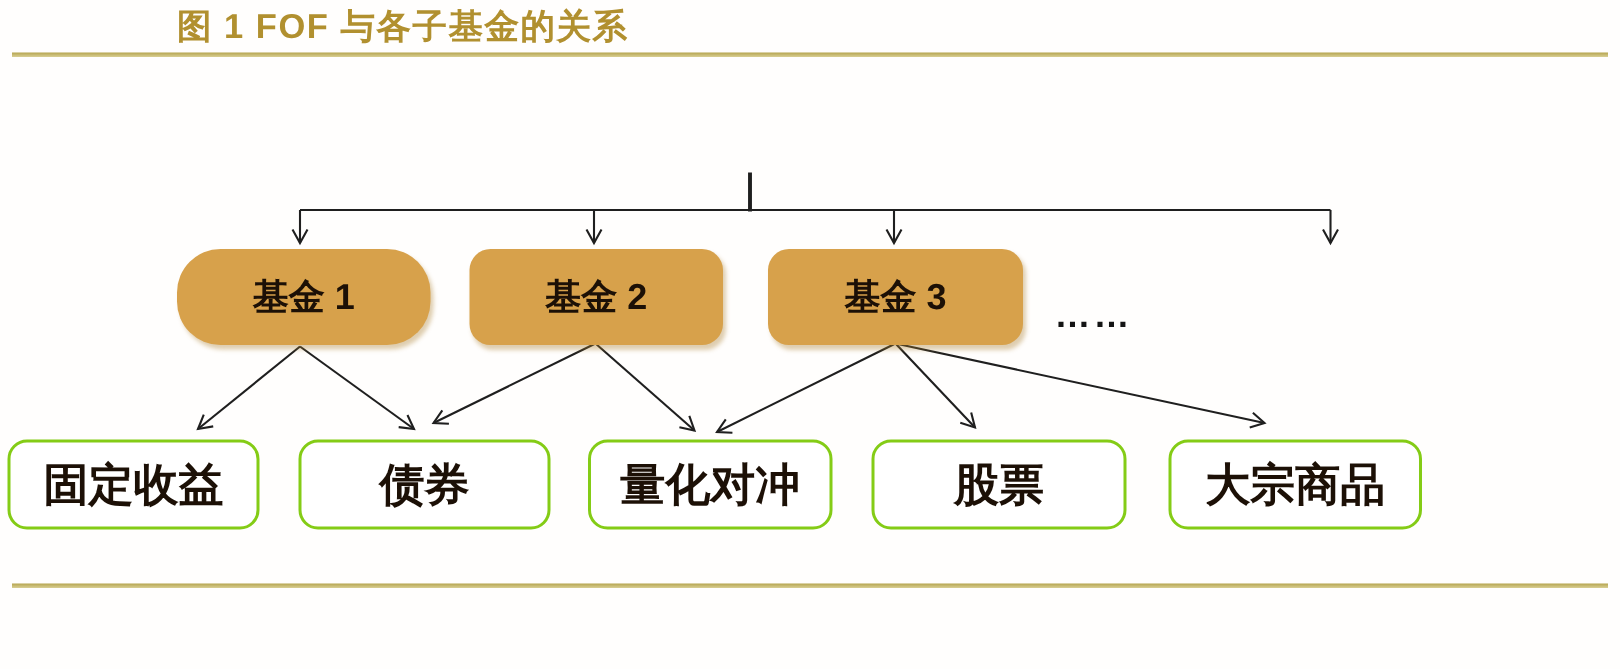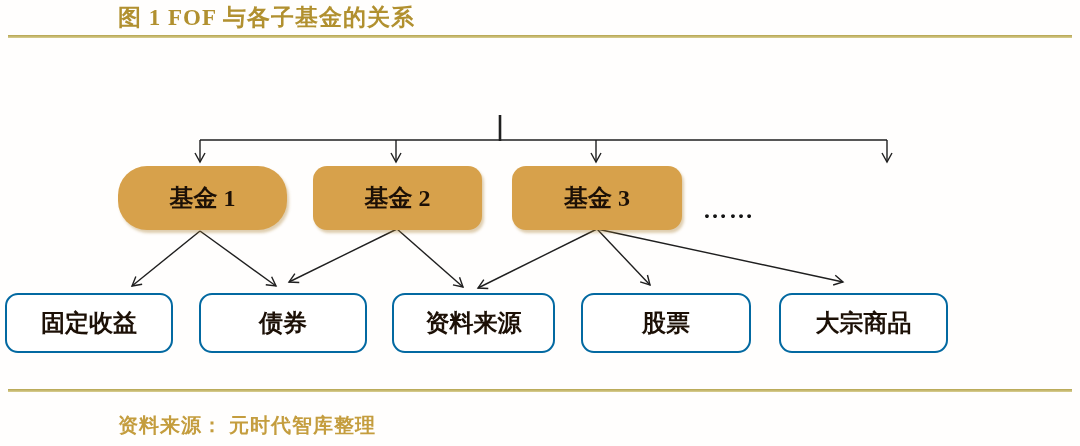--- a/index.html
+++ b/index.html
@@ -1,21 +1,21 @@
 <!DOCTYPE html>
 <html><head>
 <meta charset="utf-8">
 <style>
   html,body{margin:0;padding:0;background:#ffffff;}
   .canvas{
     position:relative;
     width:1080px;height:446px;
     background:#fffefd;
     overflow:hidden;
-    font-family:Liberation Serif, serif;
+    font-family:Liberation Sans, sans-serif;
   }
   .title{
     position:absolute;left:118px;top:2px;
     font-size:23px;font-weight:bold;
     color:#b1902f;letter-spacing:1px;
     white-space:nowrap;
   }
   .rule{
     position:absolute;left:8px;right:8px;height:3px;
     background:linear-gradient(#b5a44e,#d9cf94);
@@ -30,23 +30,23 @@
     white-space:nowrap;
   }
   .node.gold{
     background:#d7a14b;
     border-radius:14px;
     font-size:24px;
     box-shadow:2px 3px 3px rgba(167,125,48,0.38);
   }
   .node.leaf{
     background:#ffffff;
-    border:2px solid #0369a1;
+    border:2px solid #84cc16;
     border-radius:13px;
-    font-size:24px;
+    font-size:30px;
     box-sizing:border-box;
   }
   .ellipsis{
     position:absolute;z-index:2;
     font-size:24px;font-weight:bold;color:#141414;
     letter-spacing:2px;white-space:nowrap;
   }
   .source{
     position:absolute;left:118px;top:412px;
     font-size:20px;font-weight:bold;
@@ -88,20 +88,19 @@
   </svg>
 
 
   <div class="node gold" style="left:118px;top:166px;width:169px;height:64px;border-radius:29px;">基金 1</div>
   <div class="node gold" style="left:313px;top:166px;width:169px;height:64px;">基金 2</div>
   <div class="node gold" style="left:512px;top:166px;width:170px;height:64px;">基金 3</div>
   <div class="ellipsis" style="left:703px;top:197px;">……</div>
 
   <div class="node leaf" style="left:5px;top:293px;width:168px;height:60px;">固定收益</div>
   <div class="node leaf" style="left:199px;top:293px;width:168px;height:60px;">债券</div>
-  <div class="node leaf" style="left:392px;top:293px;width:163px;height:60px;">资料来源</div>
+  <div class="node leaf" style="left:392px;top:293px;width:163px;height:60px;">量化对冲</div>
   <div class="node leaf" style="left:581px;top:293px;width:170px;height:60px;">股票</div>
   <div class="node leaf" style="left:779px;top:293px;width:169px;height:60px;">大宗商品</div>
 
   <div class="rule bottom"></div>
-  <div class="source">资料来源： 元时代智库整理</div>
 
 </div>
 
 </body></html>

